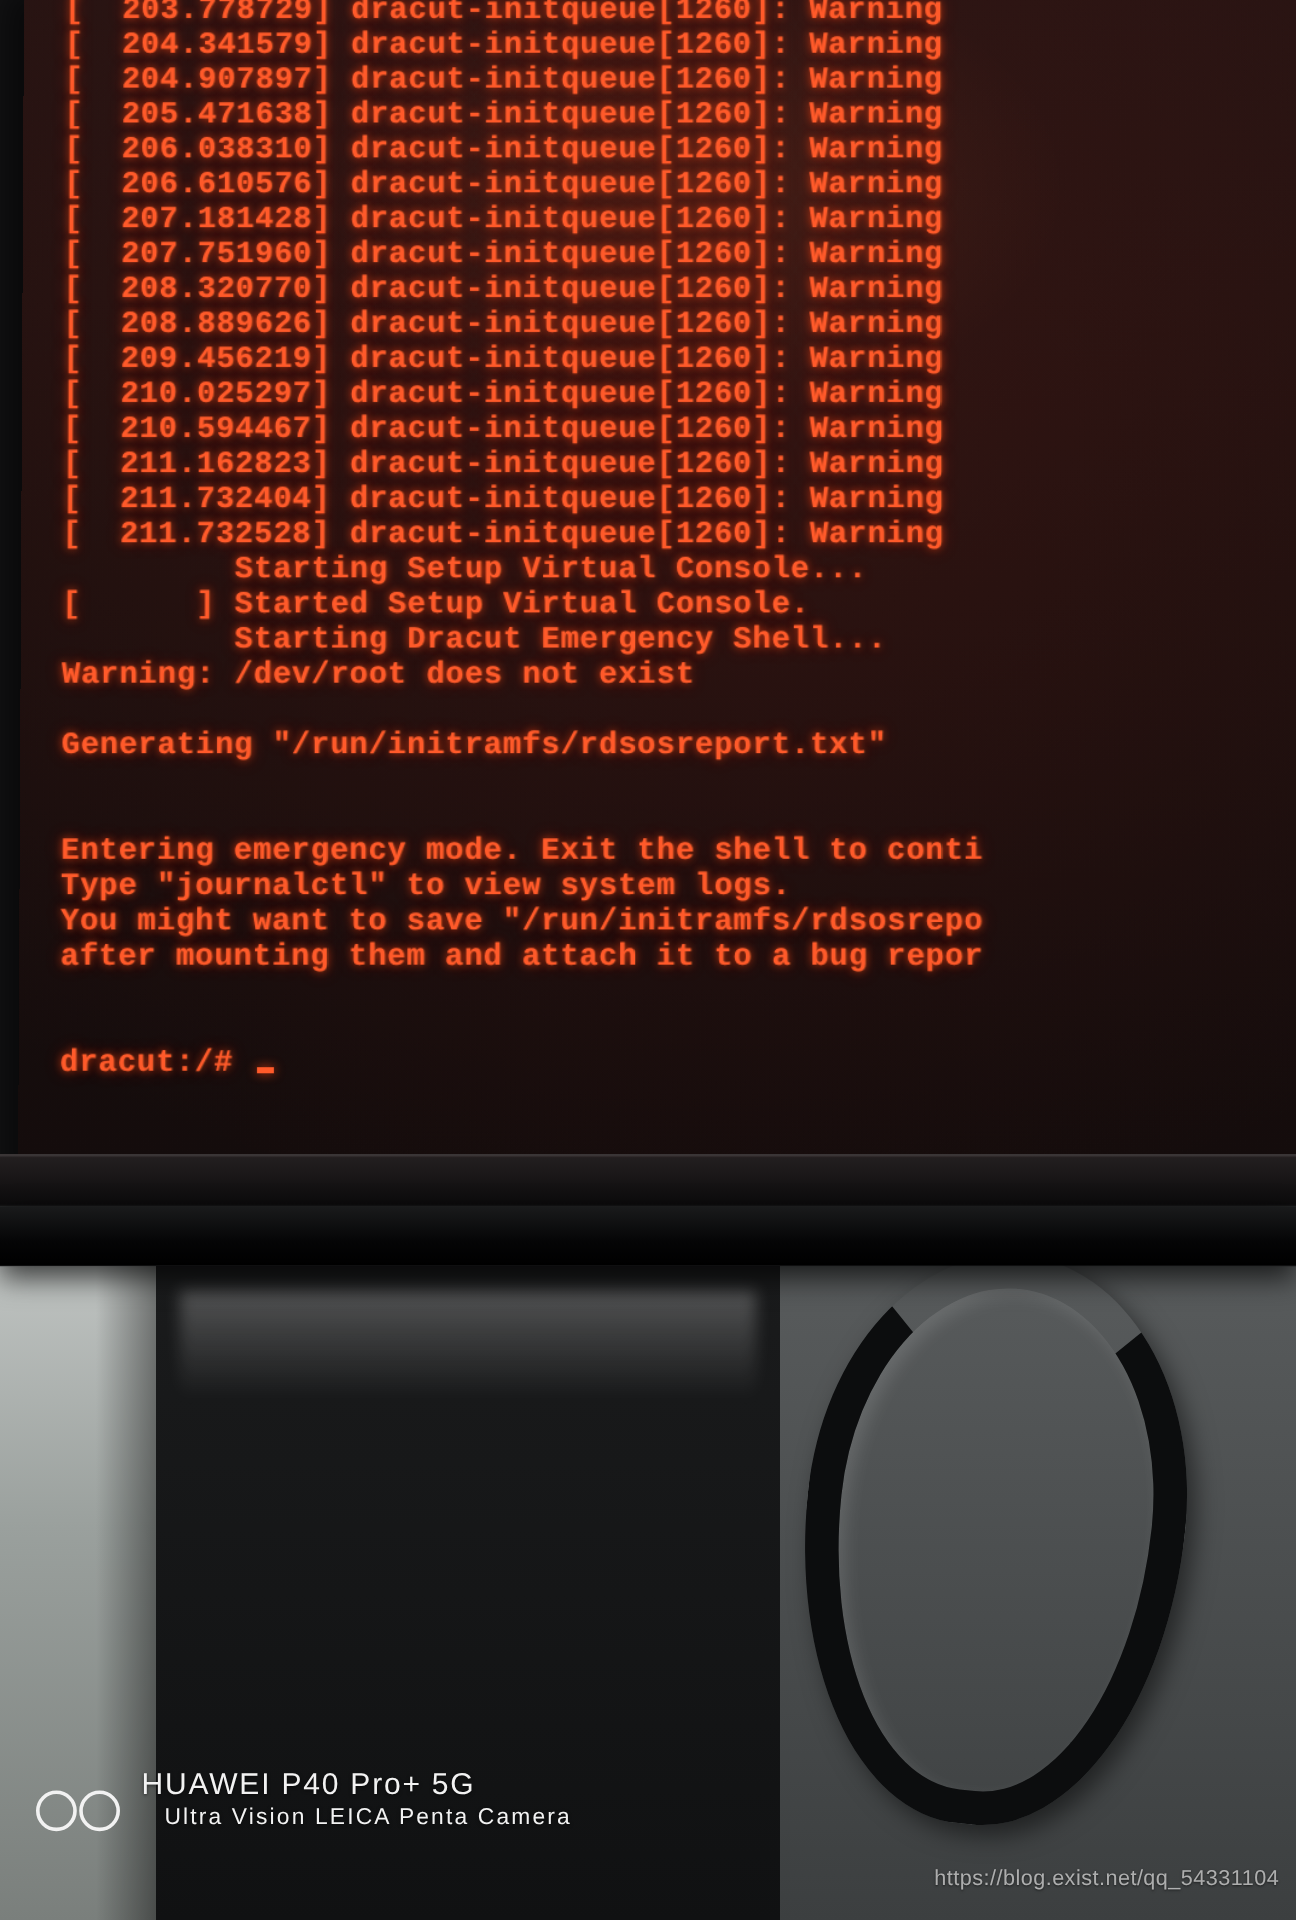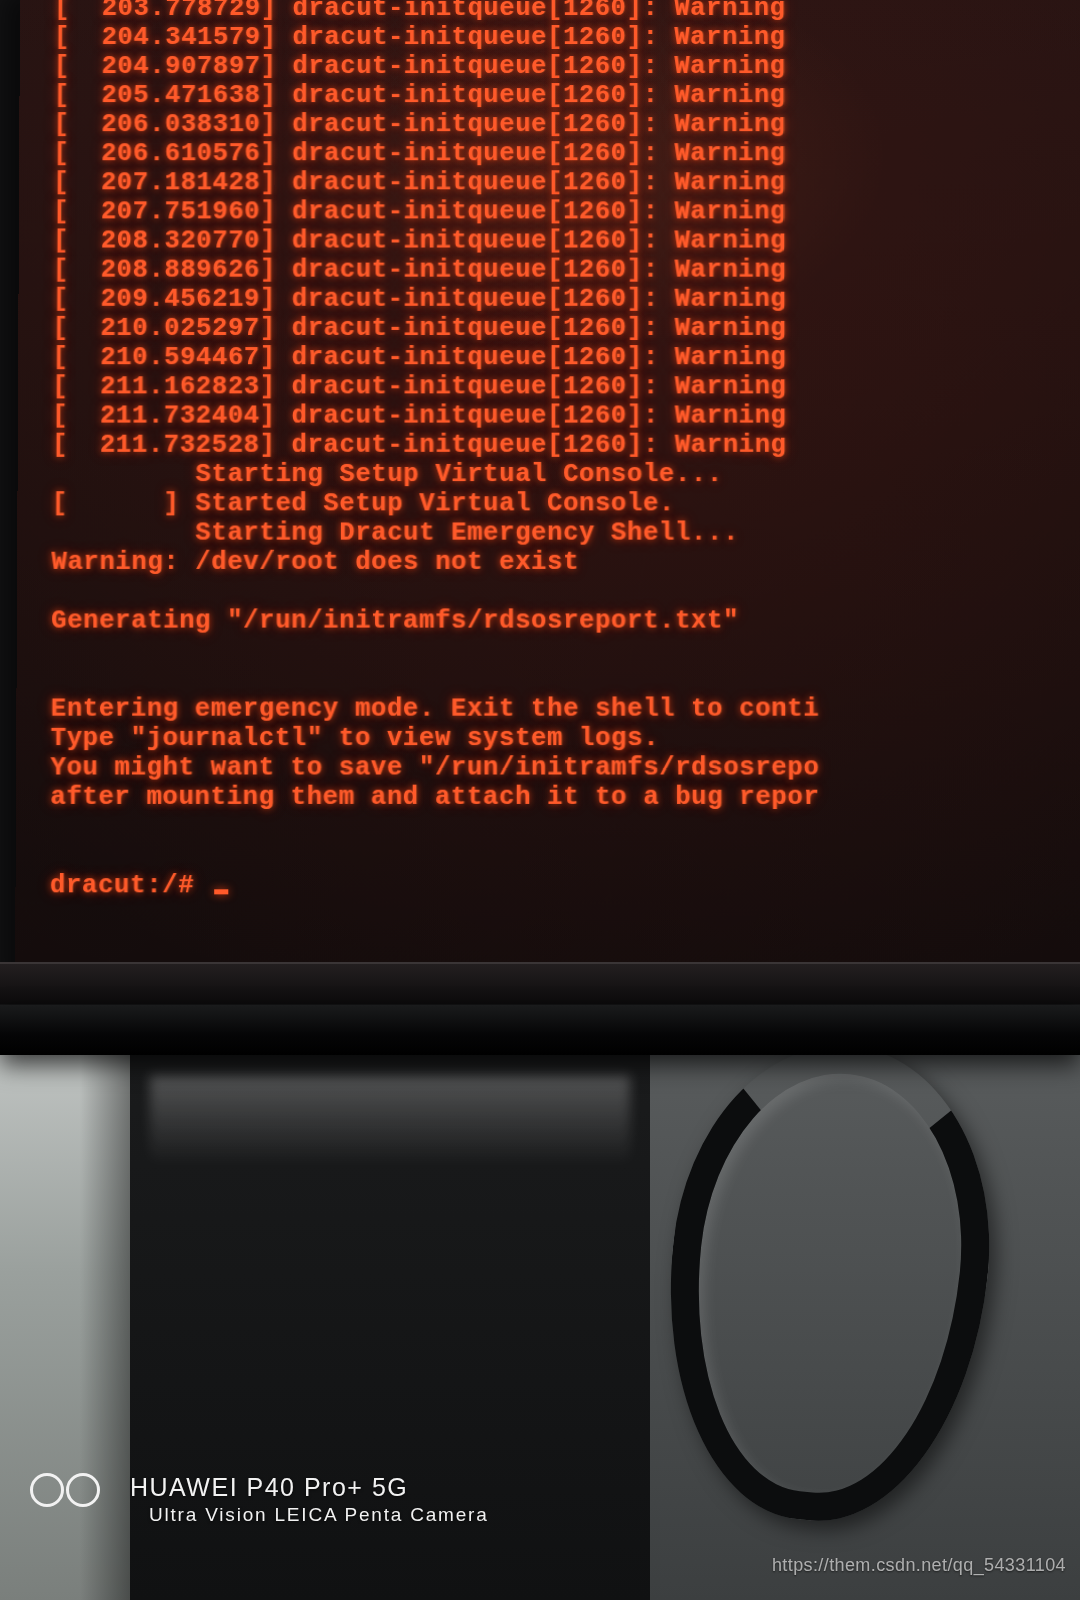--- a/index.html
+++ b/index.html
@@ -131,22 +131,22 @@
     left:0; top:962px; right:0; height:40px;
     background: linear-gradient(180deg,#231f20 0%, #0c0b0c 100%);
     border-top: 2px solid #3a3536;
   }
   
   .watermark {
     position: absolute;
     left: 30px;
     bottom: 74px;
     display: flex;
-    align-items: flex-start;
-    gap: 30px;
+    align-items: flex-end;
+    gap: 18px;
     color: #f2f2f2;
     text-shadow: 0 1px 3px rgba(0,0,0,0.6);
   }
   .leica {
     display: flex;
     gap: 2px;
   }
   .leica span{
     display:block;
     width: 34px; height: 34px;
@@ -206,14 +206,14 @@
     <div class="leica">
       <span></span>
         <span></span>
     </div>
     <div class="wm-text">
       <div class="wm-top">HUAWEI P40 Pro+ 5G</div>
       <div class="wm-bot">Ultra Vision LEICA Penta Camera</div>
     </div>
   </div>
 
-  <div class="csdn">https://them.csdn.net/qq_54331104</div>
+  <div class="csdn">https://blog.exist.net/qq_54331104</div>
 </div>
 
 </body></html>

